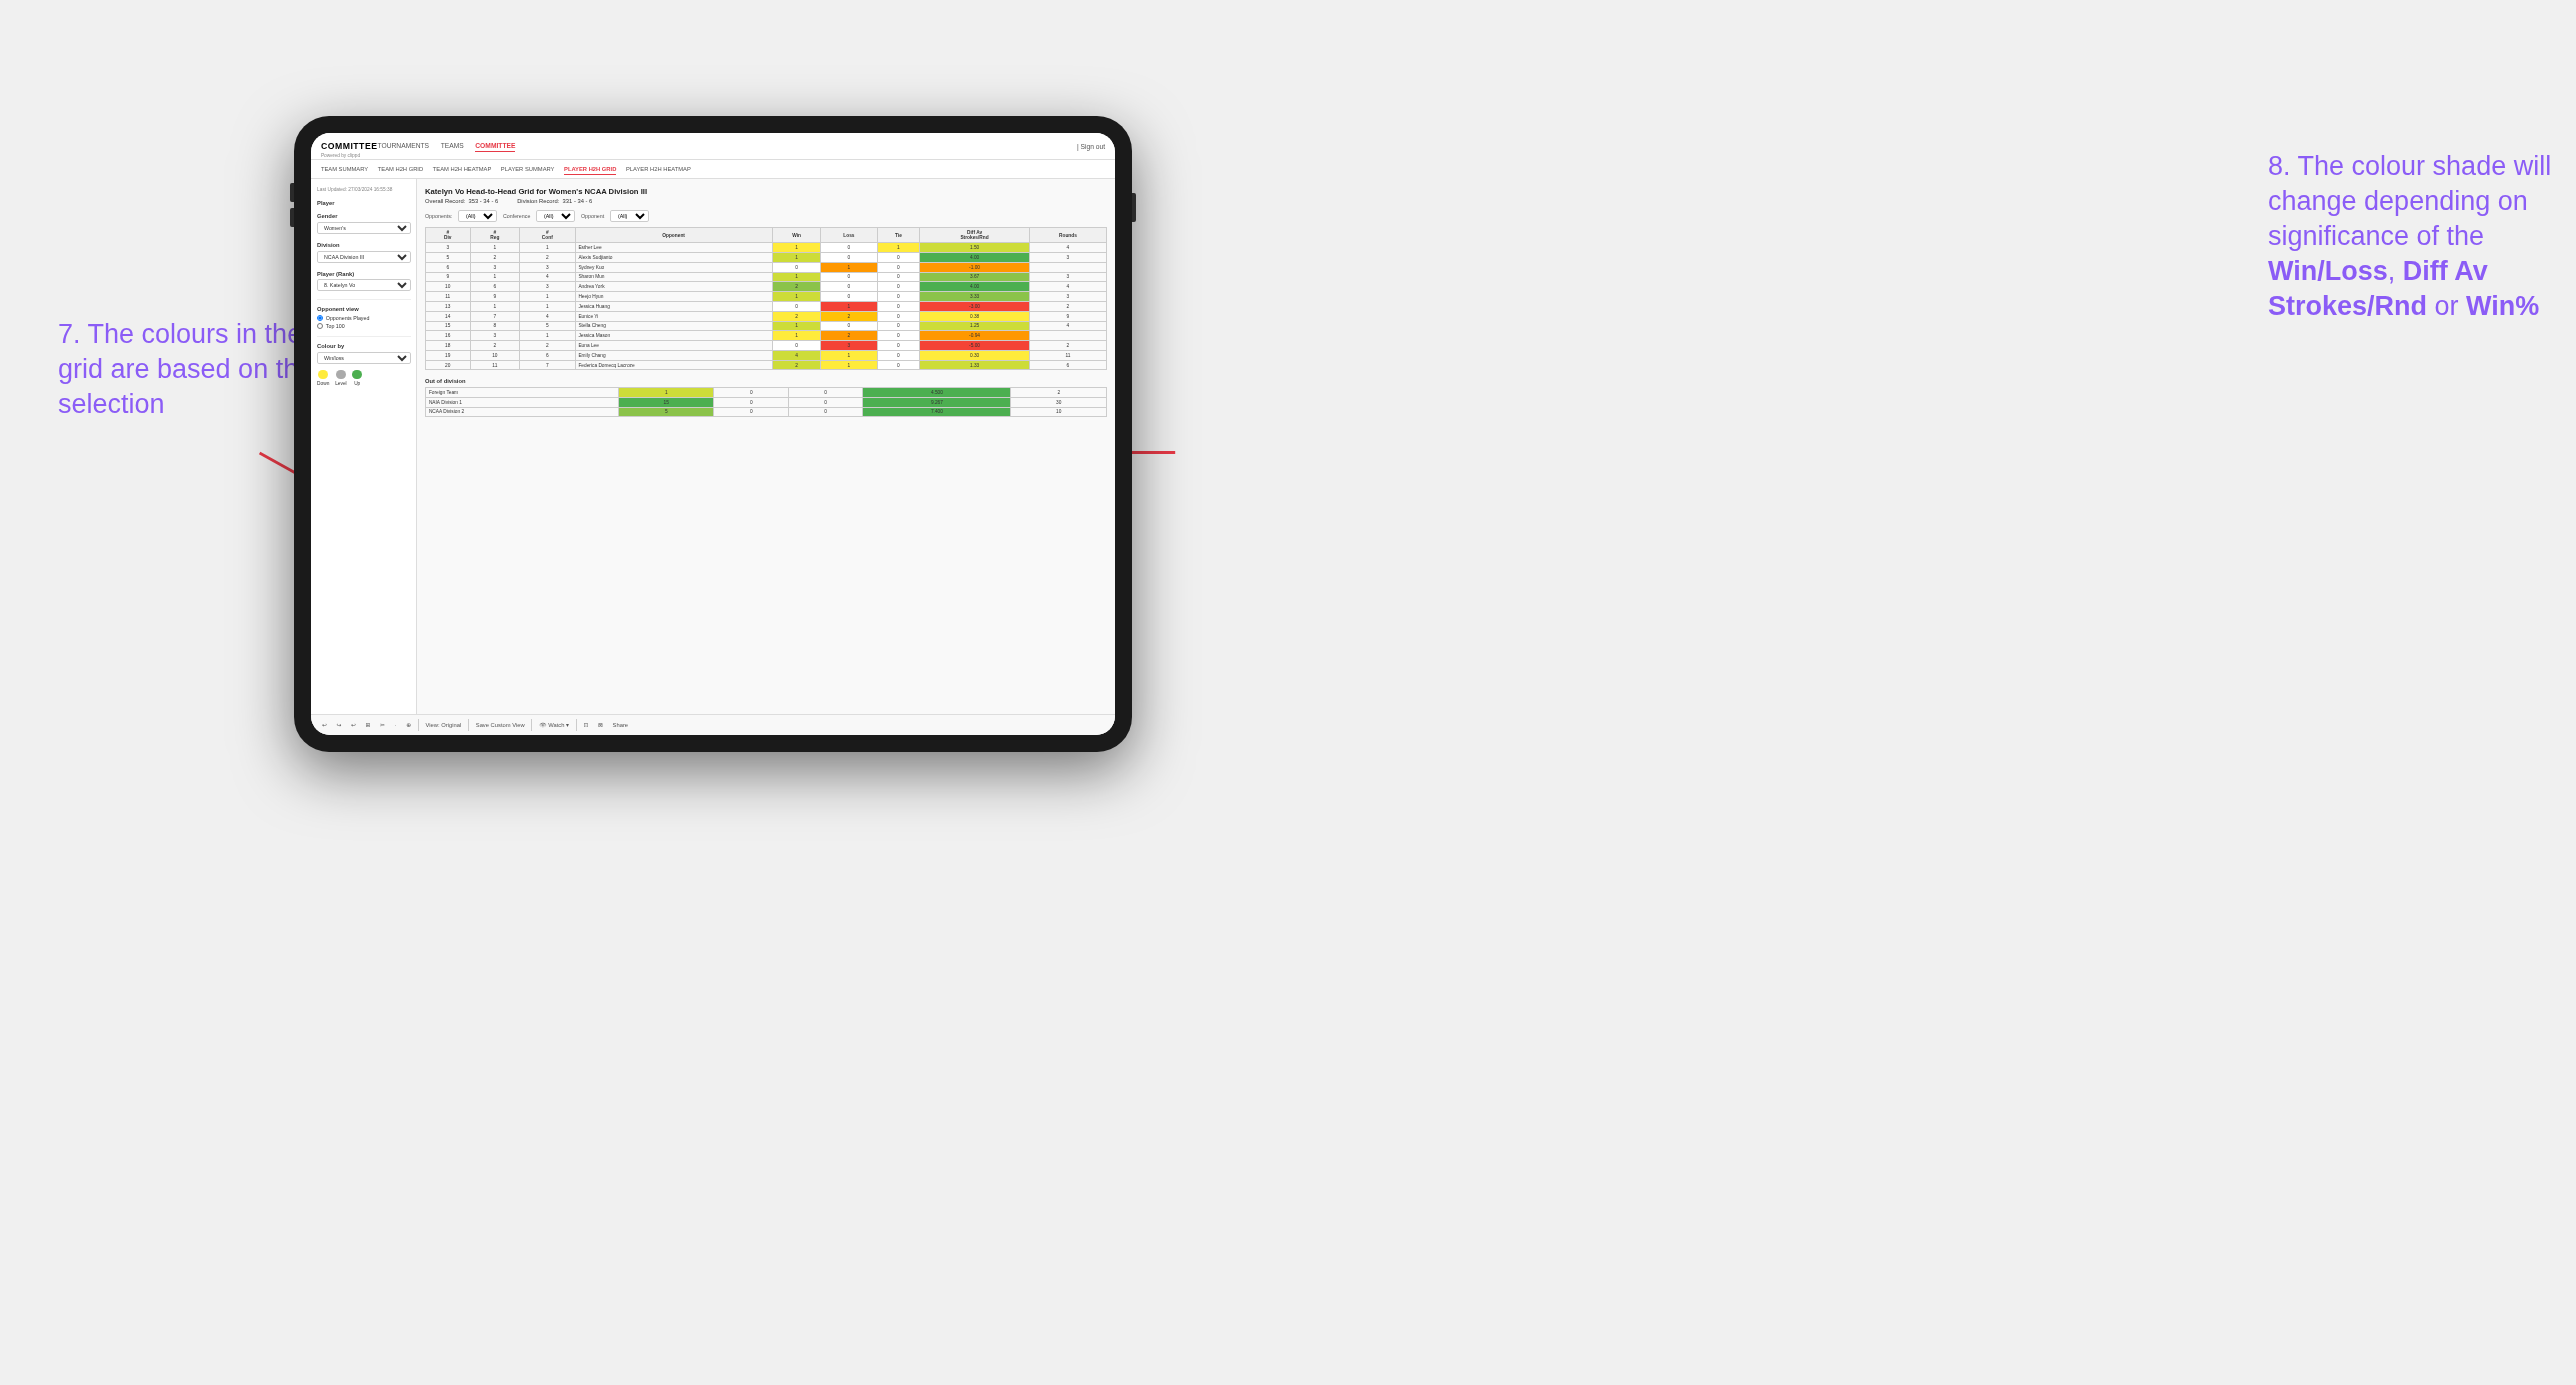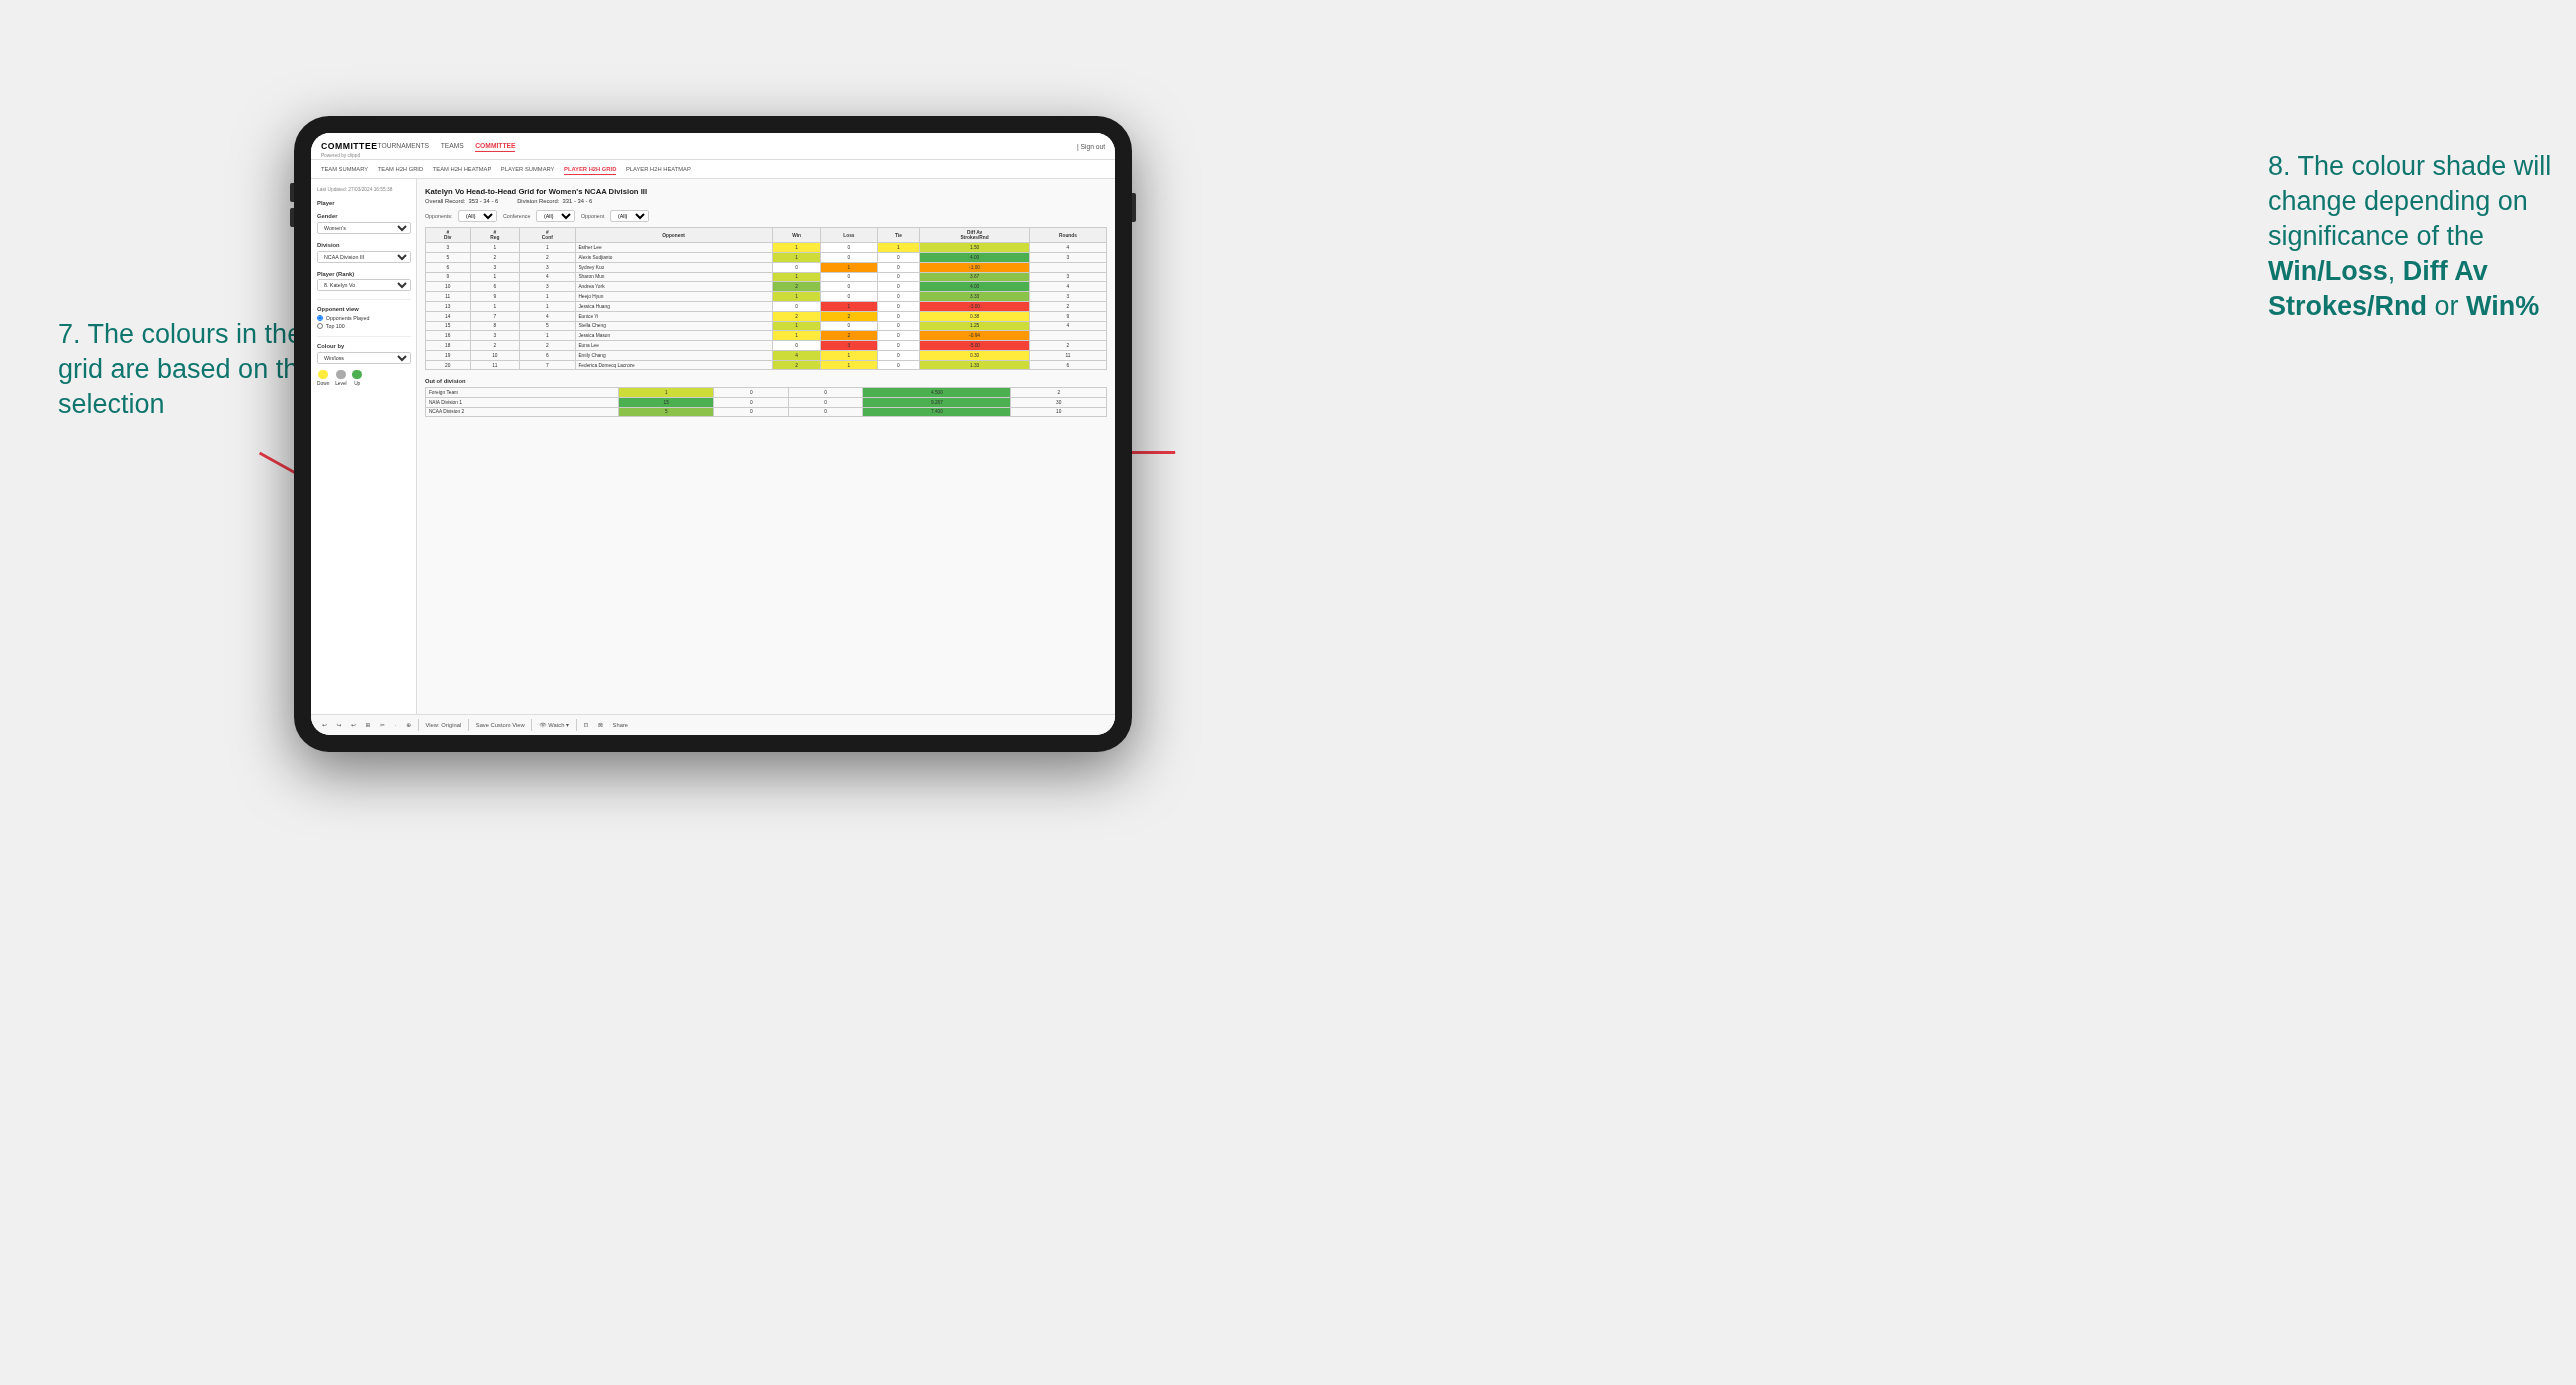--- a/index.html
+++ b/index.html
@@ -289,21 +289,21 @@
     .toolbar-separator {
       width: 1px;
       height: 11.6px;
       background: #ccc;
     }
 
     
     .annotation {
       position: absolute;
       font-size: 27px;
-      color: #0f766e;
+      color: #8b5cf6;
       font-family: Arial, sans-serif;
       line-height: 1.3;
     }
     .annotation-left {
       left: 19px;
       top: 317px;
       width: 270px;
       margin-left: 39px;
     }
     .annotation-right {

